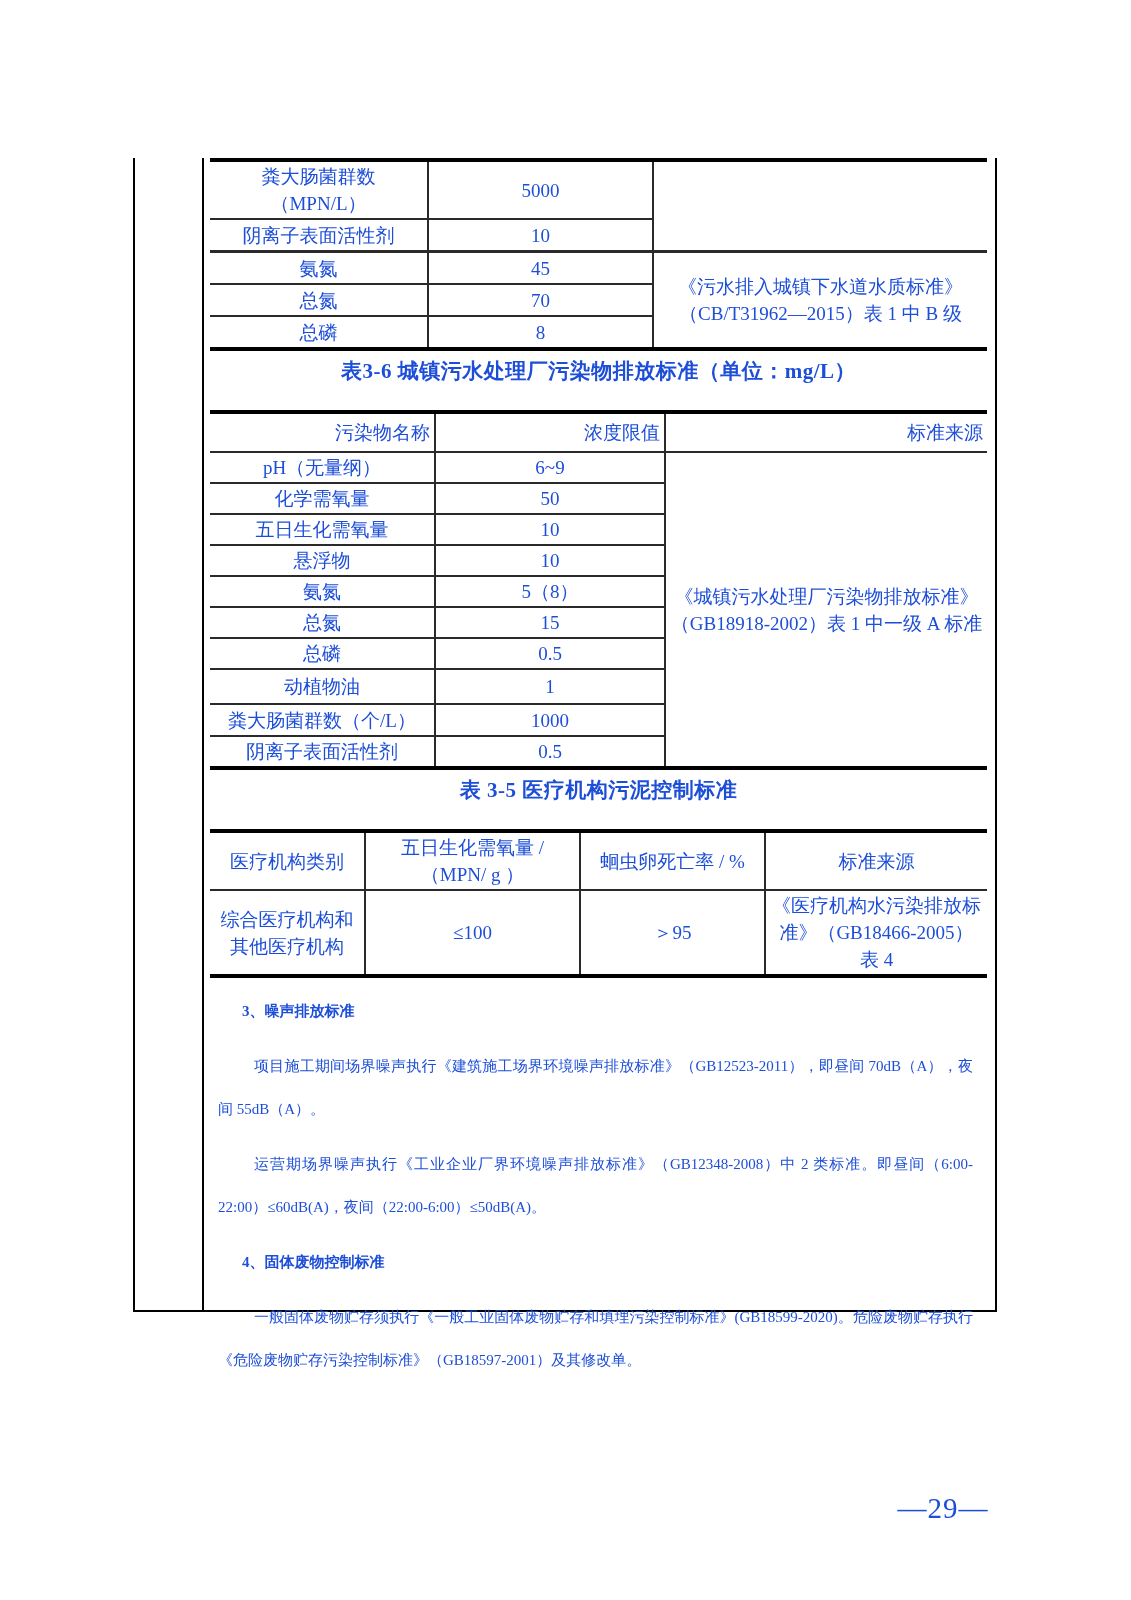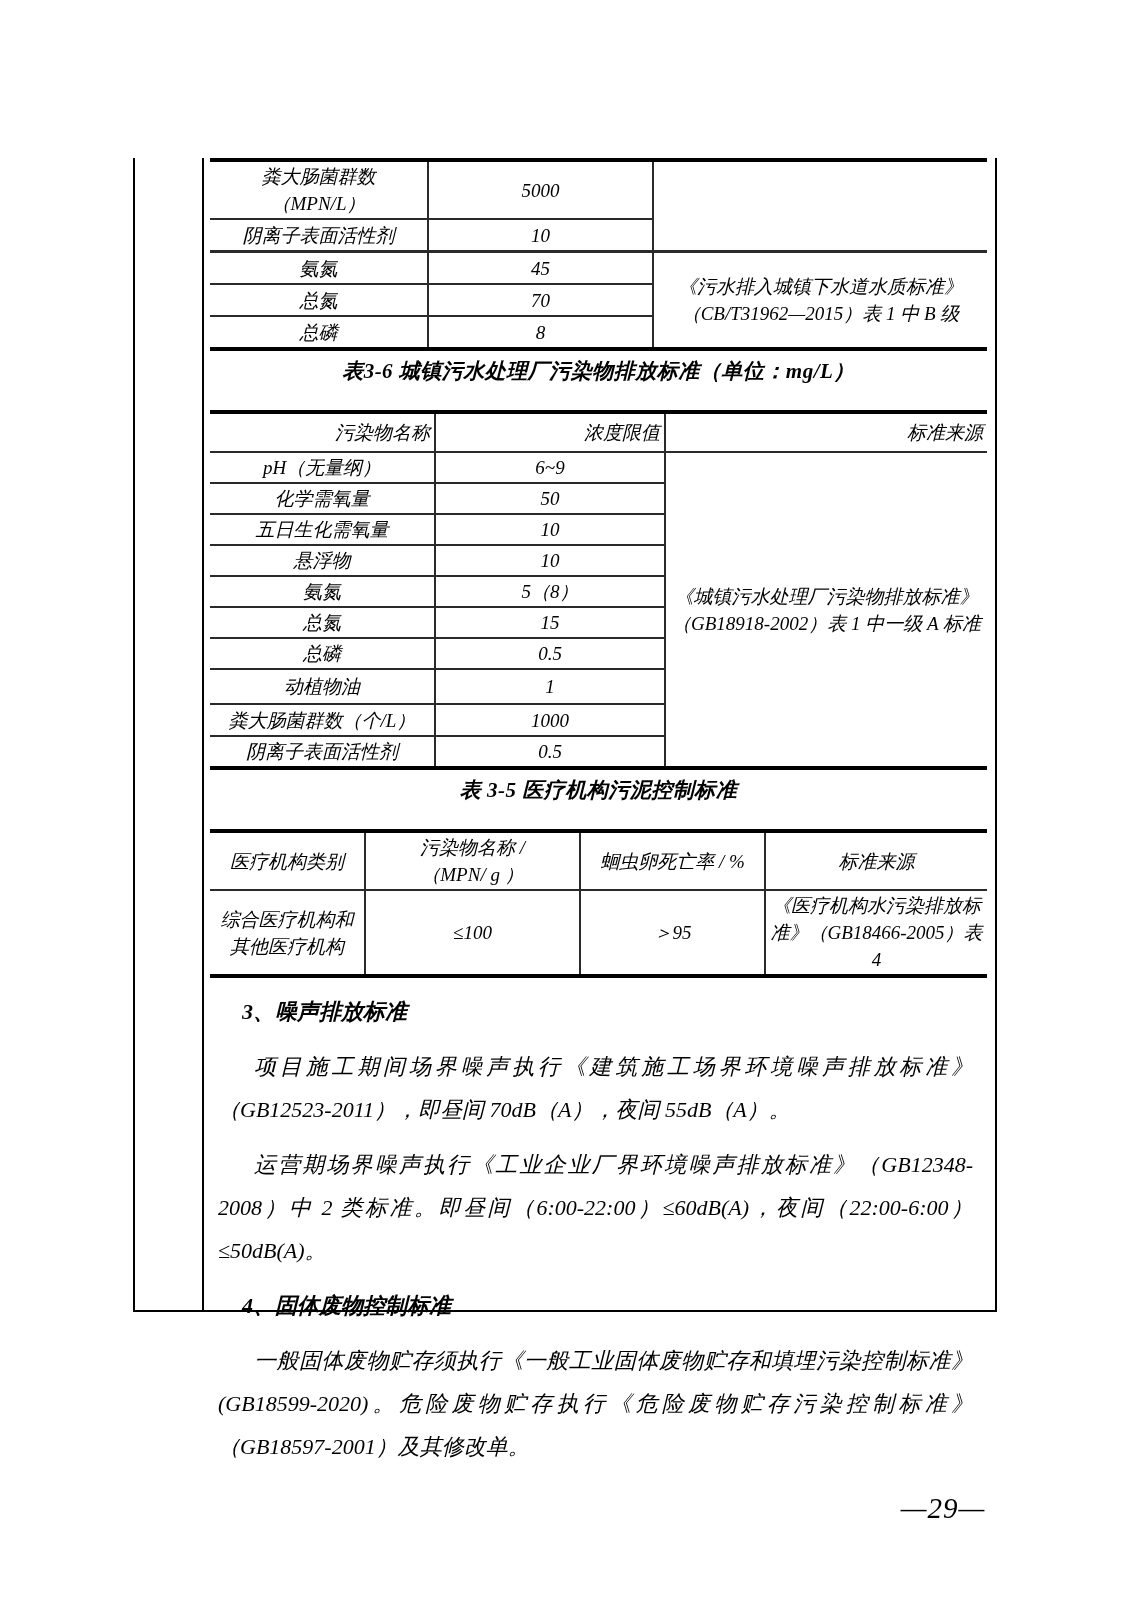--- a/index.html
+++ b/index.html
@@ -2,23 +2,22 @@
 <html><head>
 <meta charset="utf-8">
 <style>
   html,body{margin:0;padding:0;}
   body{background:#e8e8e8;}
   .page{
     position:relative;
     width:1131px;height:1600px;
     background:#ffffff;
     font-family:"Liberation Serif","DejaVu Serif",serif;
-    color:#000000;
+    color:#1d4ed8;
     overflow:hidden;
-    font-style:italic;
   }
   
   .wrapper{
     position:absolute;
     left:133px;top:158px;
     width:860px;height:1152px;
     border-left:2px solid #000;
     border-right:2px solid #000;
     border-bottom:2px solid #000;
   }
@@ -71,21 +70,21 @@
     height:59px;
     line-height:41px;
     text-align:center;
     font-weight:bold;
     font-size:21px;
     letter-spacing:0.5px;
   }
   
   .text-block{
     padding:12px 10px 0 2px;
-    font-size:22px;
+    font-size:15px;
     line-height:43px;
   }
   .sec-heading{
     font-weight:bold;
     padding-left:36px;
   }
   .para{
     margin:12px;
     text-align:justify;
     text-indent:36px;
@@ -206,21 +205,21 @@
       <table class="tbl t37">
         <colgroup>
             <col style="width:155px">
             <col style="width:215px">
             <col style="width:185px">
             <col style="width:222px">
           </colgroup>
         <tbody>
           <tr class="hdr">
             <td>医疗机构类别</td>
-            <td class="prewrap">污染物名称 /
+            <td class="prewrap">五日生化需氧量 /
 （MPN/ g ）</td>
             <td>蛔虫卵死亡率 / %</td>
             <td>标准来源</td>
           </tr>
           <tr class="data">
             <td>综合医疗机构和其他医疗机构</td>
             <td>≤100</td>
             <td>＞95</td>
             <td>《医疗机构水污染排放标准》（GB18466-2005）表 4</td>
           </tr>

